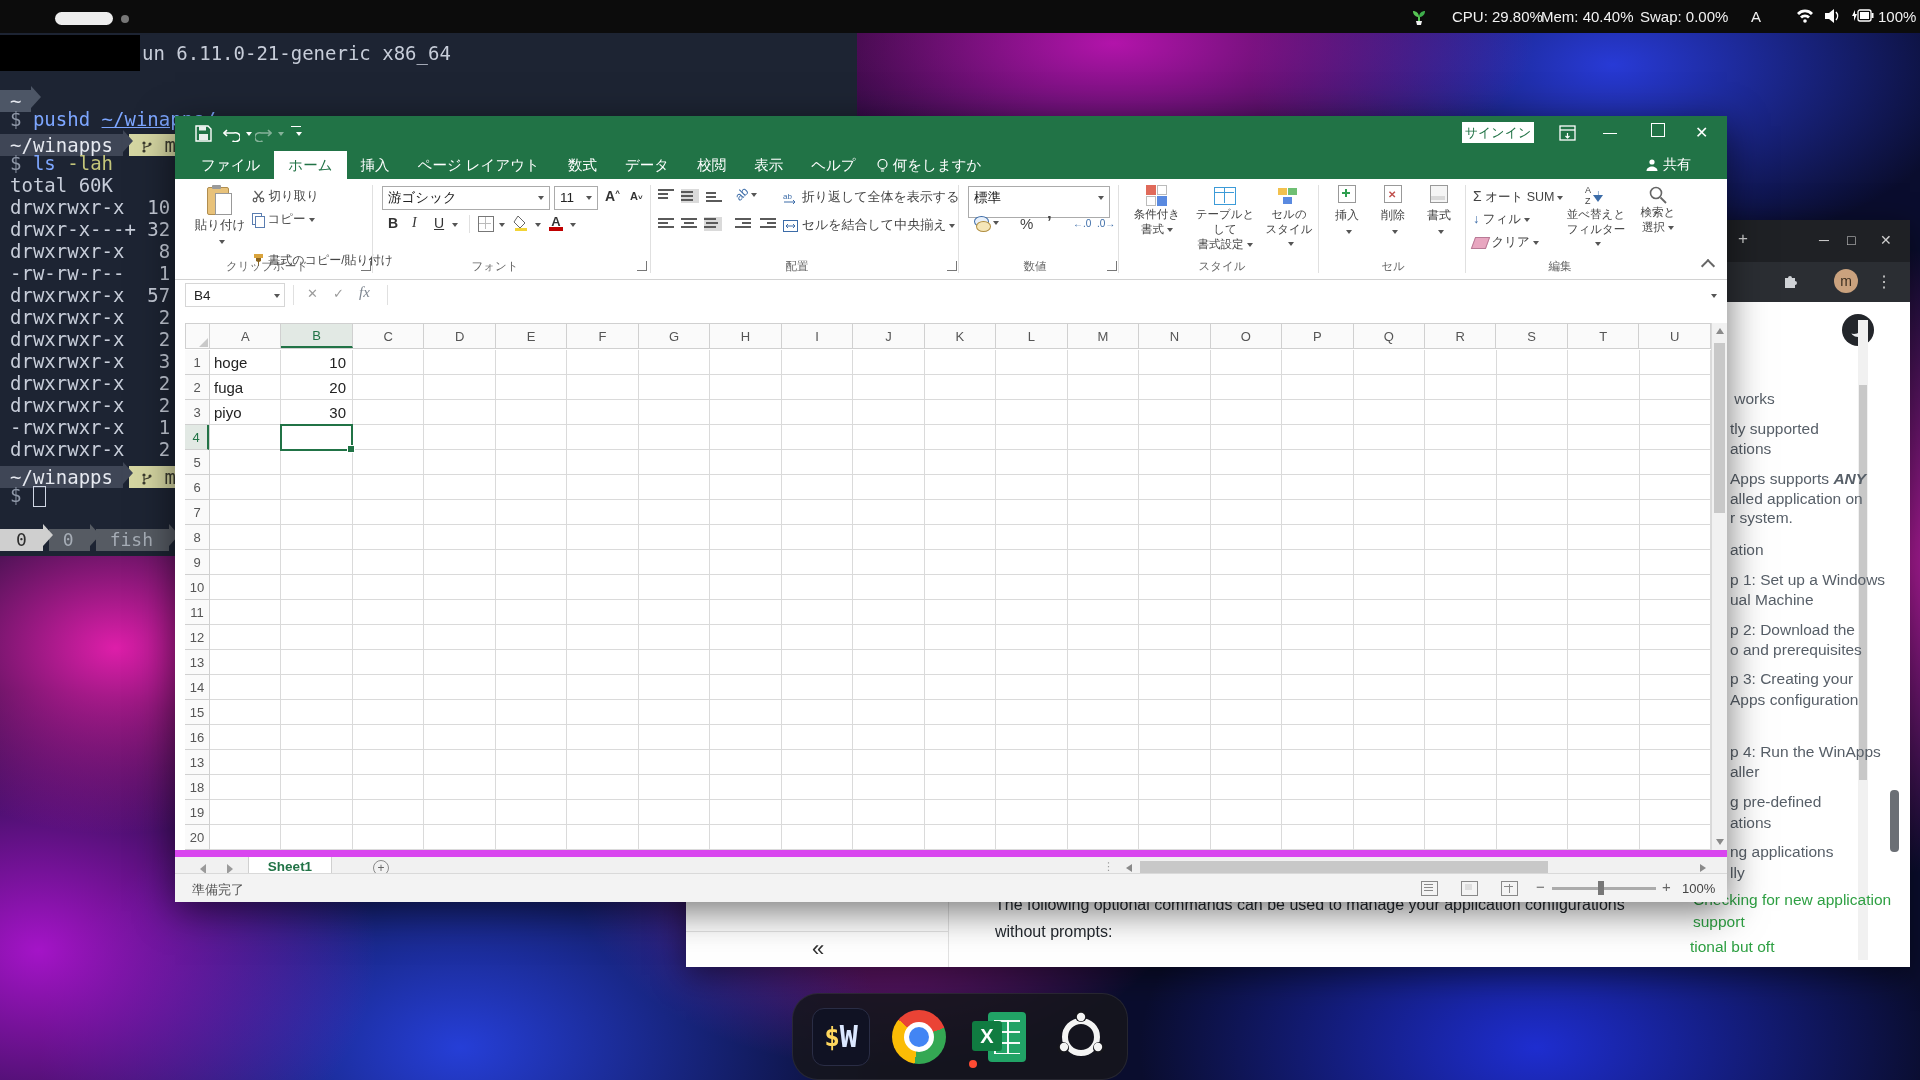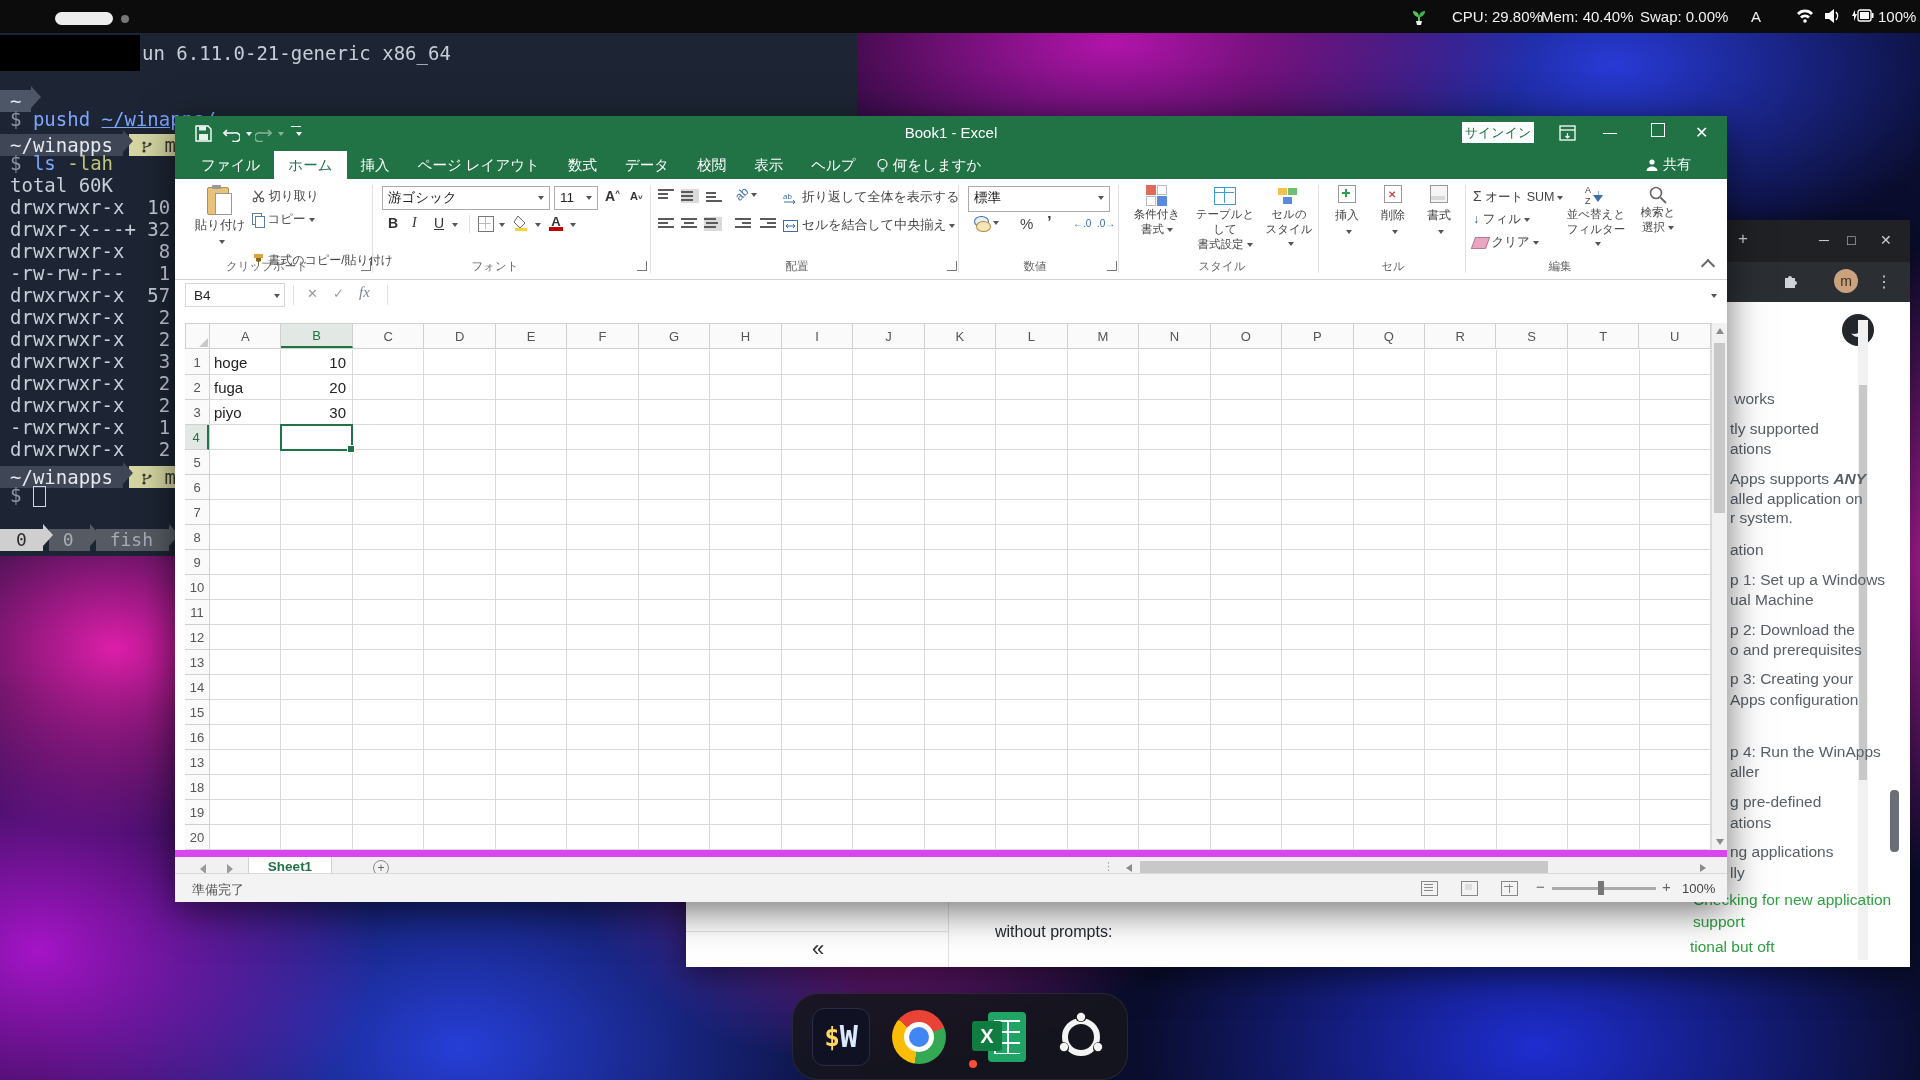--- a/index.html
+++ b/index.html
@@ -126,20 +126,21 @@
         <div class="readme-frag" style="left: 1044px; top: 623px;">ng applications</div>
         <div class="readme-frag" style="left: 1044px; top: 644px;">lly</div>
         <div class="readme-frag green" style="left: 1007px; top: 671px;">Checking for new application</div>
         <div class="readme-frag green" style="left: 1007px; top: 693px;">support</div>
         <div class="readme-frag green" style="left: 1004px; top: 718px;">tional but oft</div>
       </div>
 
     <div class="abs" style="left:262px;top:680px;width:1px;height:67px;background:#e2e2e2;"></div>
     <div class="abs" style="left:0px;top:711px;width:262px;height:1px;background:#e2e2e2;"></div>
     <div class="abs" style="left:126px;top:716px;font-size:22px;color:#333;">«</div>
+    <div class="abs" style="left:309px;top:676px;font-size:16px;color:#24292f;">The following optional commands can be used to manage your application configurations</div>
     <div class="abs" style="left:309px;top:703px;font-size:16px;color:#24292f;">without prompts:</div>
   </div>
 
   <div id="terminal" class="abs">
     <div class="blk" style="left:0;top:2px;width:140px;height:36px;"></div>
     <div class="tline" style="left:142px;top:9px;">un 6.11.0-21-generic x86_64</div>
     <div class="abs" style="left:0;top:53px;height:22px;">
       <span class="plseg" style="background:#4d5666;color:#e6e9f0;">~</span><span class="plarr" style="border-left:10px solid #4d5666;"></span>
     </div>
     <div class="tline" style="top:75px;"><span class="tdim">$</span> <span class="tblue">pushd</span> <span class="tblue" style="text-decoration:underline;">~/winapps/</span></div>
@@ -194,21 +195,20 @@
           <path d="M1.5 8h9a5 4.5 0 1 1-1 8" fill="none" stroke="#fff" stroke-width="1.6"></path>
         </svg>
       <span class="car" style="position:absolute;left:68px;top:16px;border-top-color:#fff;"></span>
       <svg class="abs" style="left:80px;top:9px;opacity:.45;" width="17" height="17" viewBox="0 0 17 17">
           <path d="M13 5 16 8l-3 3" fill="none" stroke="#fff" stroke-width="1.6"></path>
           <path d="M15.5 8h-9a5 4.5 0 1 0 1 8" fill="none" stroke="#fff" stroke-width="1.6"></path>
         </svg>
       <span class="car" style="position:absolute;left:100px;top:16px;border-top-color:#fff;opacity:.45;"></span>
       <span class="abs" style="left:116px;top:10px;width:10px;border-top:1.5px solid #fff;"></span>
       <span class="car" style="position:absolute;left:118px;top:16px;border-top-color:#fff;"></span>
-      <div class="abs" style="left:0;top:8px;width:100%;text-align:center;font-size:15px;">Book1  -  Excel</div>
       <div class="abs" style="left:1287px;top:6px;width:72px;height:21px;background:#fff;color:#217346;font-size:13px;text-align:center;line-height:21px;">サインイン</div>
       <svg class="abs" style="left:1384px;top:9px;" width="17" height="16" viewBox="0 0 17 16">
           <rect x="1" y="1" width="15" height="14" fill="none" stroke="#fff" stroke-width="1.3"></rect>
           <path d="M1 5h15" stroke="#fff" stroke-width="1.3"></path>
           <path d="M8.5 8v5M6.5 11l2 2 2-2" stroke="#fff" stroke-width="1.2" fill="none"></path>
         </svg>
       <div class="abs" style="left:1428px;top:8px;width:14px;color:#fff;font-size:14px;">—</div>
       <div class="abs" style="left:1476px;top:7px;width:12px;height:12px;border:1.5px solid #fff;"></div>
       <div class="abs" style="left:1520px;top:7px;color:#fff;font-size:16px;">✕</div>
     </div>
@@ -340,21 +340,21 @@
           </span>
       </div>
       <div class="abs" style="left:608px;top:37px;white-space:nowrap;font-size:13px;"><svg class="sicon" width="15" height="12" viewBox="0 0 15 12">
             <rect x="0.5" y="0.5" width="14" height="11" fill="none" stroke="#3c6ca8"></rect>
             <path d="M4 6h7M5 4l-2 2 2 2M10 4l2 2-2 2" stroke="#3c6ca8" fill="none" stroke-width="1"></path>
           </svg> <span>セルを結合して中央揃え</span><span class="car"></span></div>
       <div class="glabel" style="left:582px;width:80px;">配置</div>
       <div class="launch" style="left:772px;"></div>
       <div class="gsep" style="left:783px;"></div>
 
-      <div class="ddbox" style="left:793px;top:7px;width:142px;height:26px;"><span class="car"></span><span>標準</span></div>
+      <div class="ddbox" style="left:793px;top:7px;width:142px;height:32px;"><span class="car"></span><span>標準</span></div>
       <div class="abs" style="left:799px;top:36px;"><span class="sicon" style="position:relative;width:16px;height:15px;"><span class="abs" style="left:0;top:1px;width:13px;height:9px;border-radius:50%;border:1px solid #3c6ca8;background:#e8f0fa;"></span><span class="abs" style="left:2px;top:6px;width:13px;height:9px;border-radius:50%;border:1px solid #b08d3f;background:#f5e6b8;"></span></span><span class="car"></span></div>
       <div class="abs" style="left:845px;top:36px;font-size:15px;color:#444;">%</div>
       <div class="abs" style="left:872px;top:34px;font-size:17px;font-weight:bold;color:#444;">’</div>
       <div class="abs" style="left:898px;top:39px;font-size:10px;color:#3c6ca8;">←.0</div>
       <div class="abs" style="left:922px;top:39px;font-size:10px;color:#3c6ca8;">.0→</div>
       <div class="glabel" style="left:820px;width:80px;">数値</div>
       <div class="launch" style="left:932px;"></div>
       <div class="gsep" style="left:943px;"></div>
 
       <div class="bigbtn" style="left:951px;top:6px;width:62px;font-size:11.5px;">

